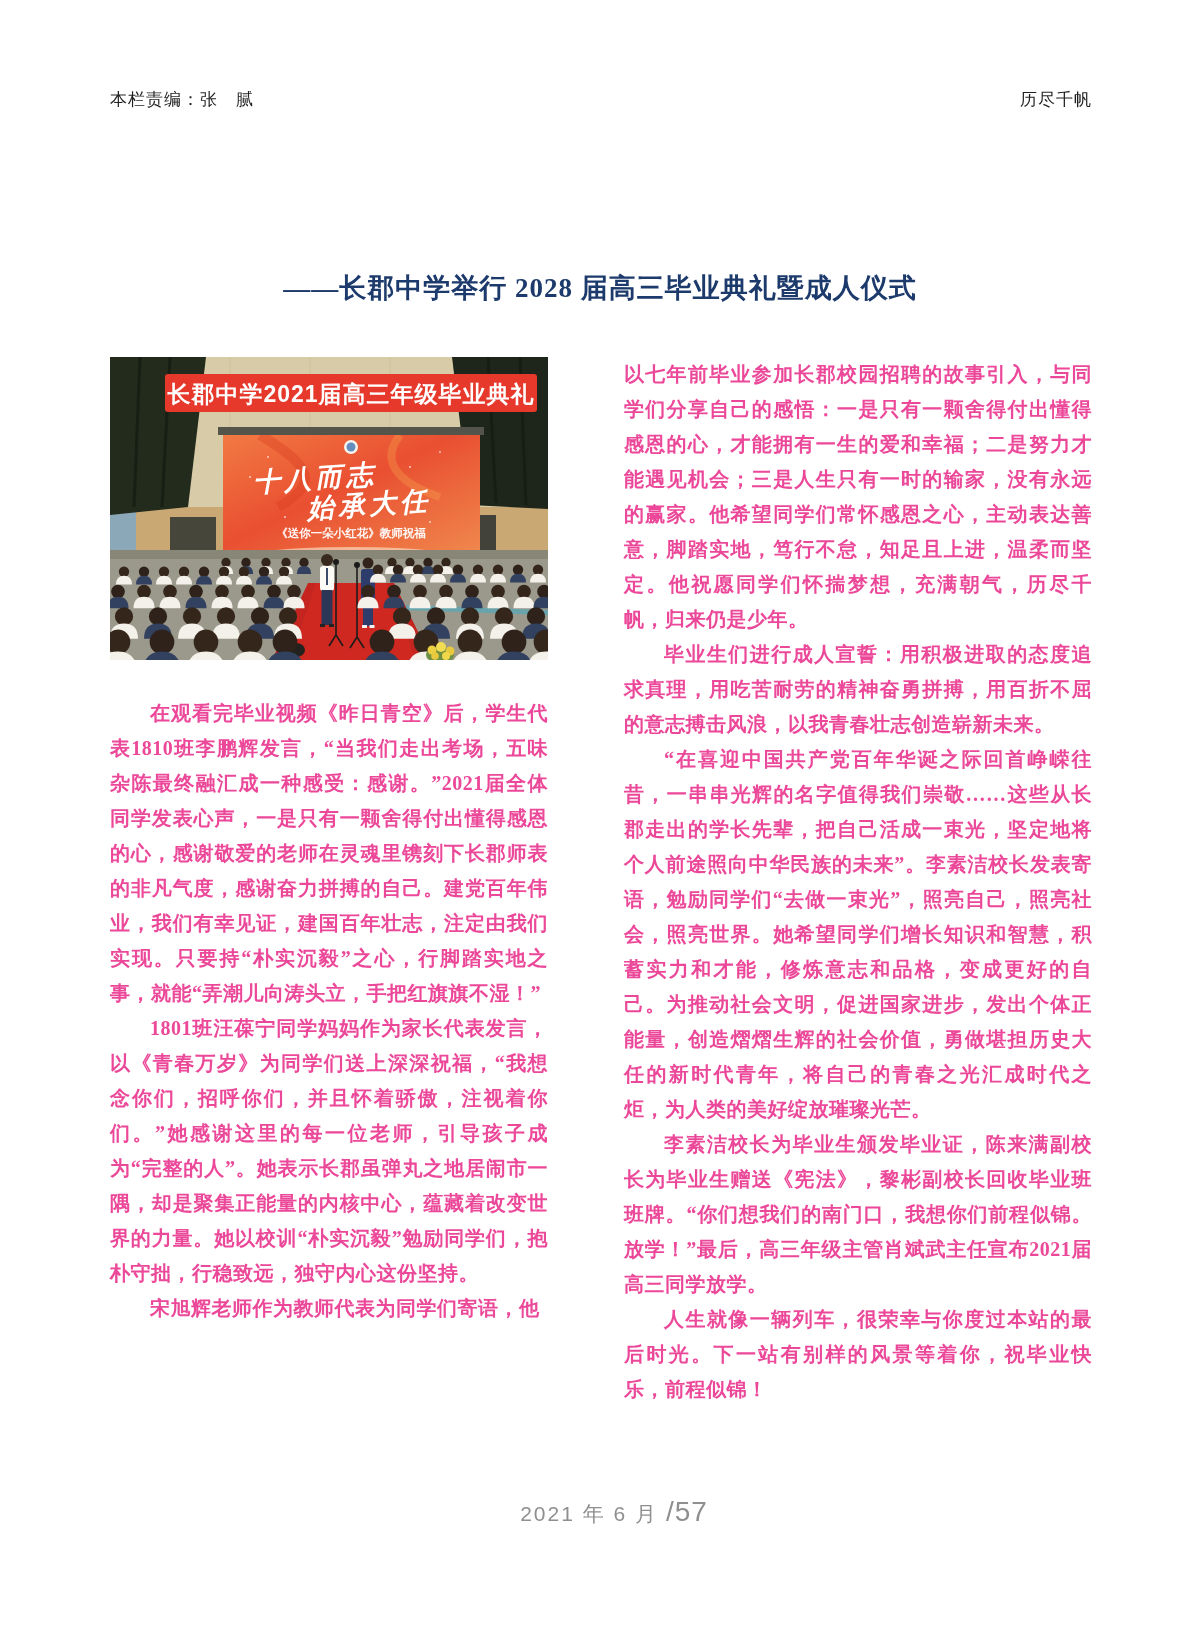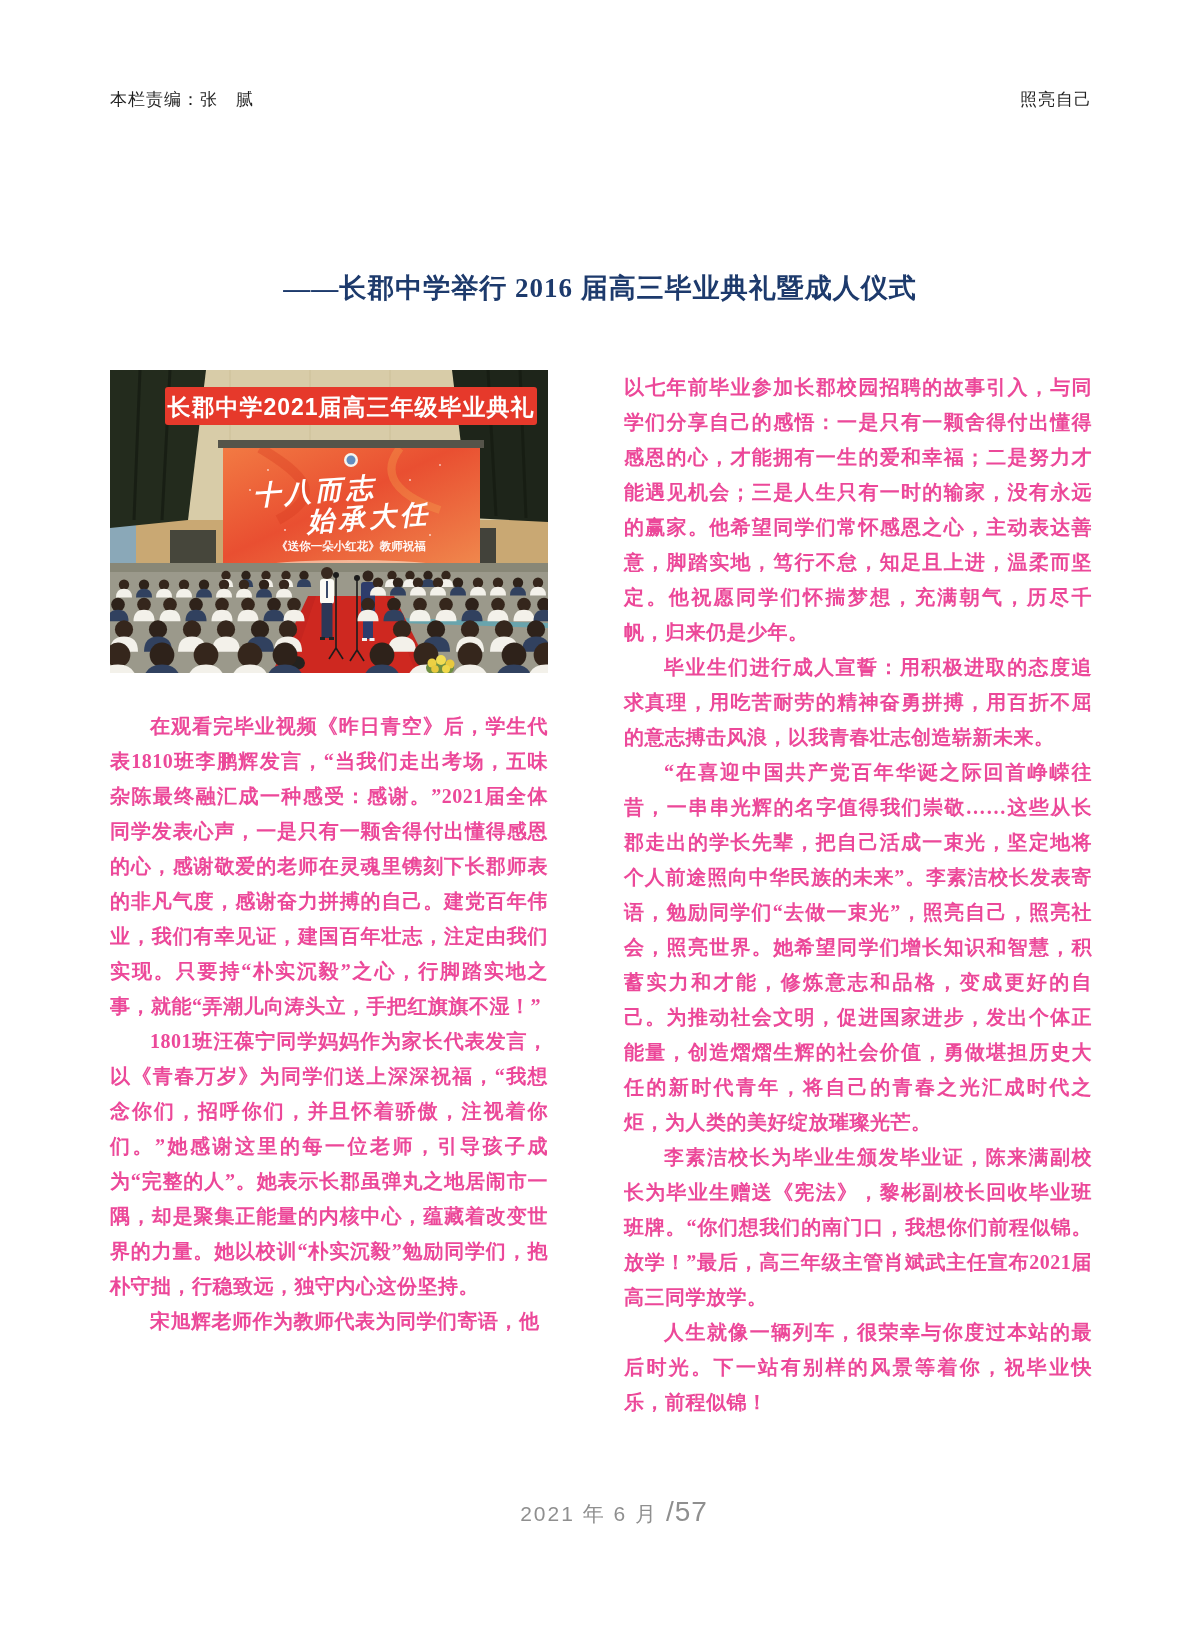--- a/index.html
+++ b/index.html
@@ -13,21 +13,21 @@
     font-family:"Liberation Sans","DejaVu Sans",sans-serif;
     font-size:17px;color:#1f1f1f;letter-spacing:1px;
   }
   .headline{
     position:absolute;left:0;width:100%;text-align:center;
     color:#1d3a6c;font-weight:bold;
   }
   .headline.main{top:206px;font-size:36px;letter-spacing:3px;}
   .headline.sub{top:270px;font-size:27px;letter-spacing:1px;}
   .content{
-    position:absolute;top:370px;left:110px;right:108px;
+    position:absolute;top:357px;left:110px;right:108px;
     display:flex;gap:76px;
   }
   .col-left{width:438px;flex:none;}
   .col-right{flex:1;min-width:0;}
   .photo-fig{width:438px;height:303px;margin:0 0 36px 0;display:block;}
   p.body{
     margin:0;font-size:20px;line-height:35px;color:#ec4899;
     text-align:justify;letter-spacing:0.5px;text-indent:2em;font-weight:bold;
   }
   p.body.no-indent{text-indent:0;}
@@ -41,24 +41,24 @@
   .svgtext-callig{font-family:"Liberation Serif","DejaVu Serif",serif;font-weight:bold;font-style:italic;}
   .svgtext-cap{font-family:"Liberation Sans","DejaVu Sans",sans-serif;font-weight:bold;}
 </style>
 </head>
 <body>
 
 <div class="page">
 
   <div class="page-header">
     <span>本栏责编：张　腻</span>
-    <span>照亮自己</span>
+    <span>历尽千帆</span>
   </div>
 
-  <div class="headline sub">——长郡中学举行 2016 届高三毕业典礼暨成人仪式</div>
+  <div class="headline sub">——长郡中学举行 2028 届高三毕业典礼暨成人仪式</div>
 
   <div class="content">
 
     <div class="col-left">
 
       <svg class="photo-fig" viewBox="0 0 438 303" aria-hidden="false">
         <defs>
           <linearGradient id="screenGrad" x1="0" y1="0" x2="1" y2="1">
             <stop offset="0" stop-color="#f27a43"></stop>
             <stop offset="0.45" stop-color="#e94f31"></stop>

